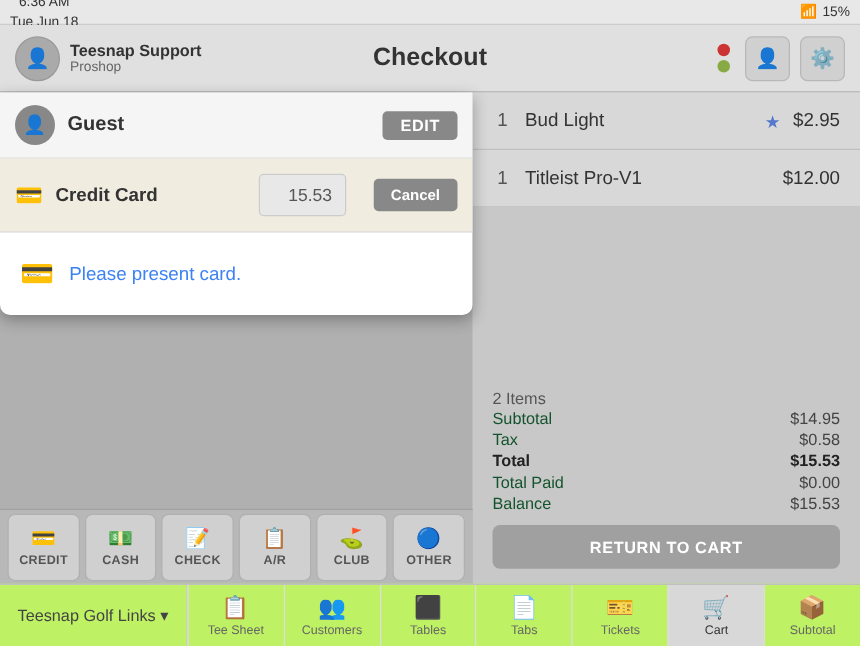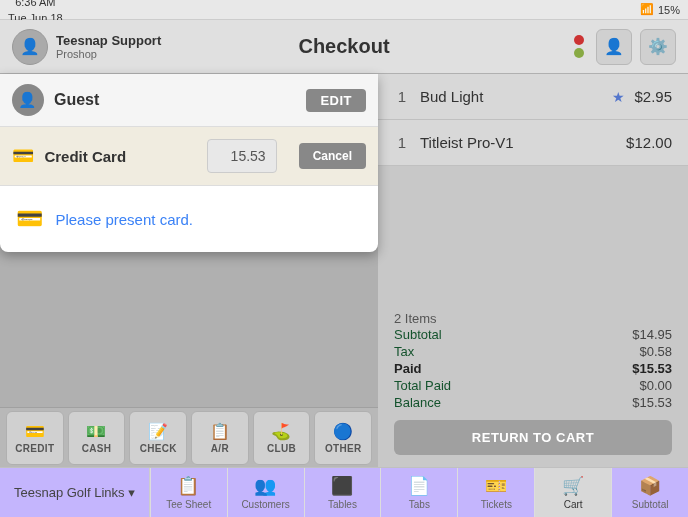--- a/index.html
+++ b/index.html
@@ -278,21 +278,21 @@
       letter-spacing: 0.5px;
       cursor: pointer;
       margin-top: 10px;
       text-align: center;
     }
 
     
     .bottom-tab-bar {
       width: 100%;
       height: 50px;
-      background: #c4b5fd;
+      background: #bef264;
       border-top: 1px solid #c0c0c0;
       display: flex;
       align-items: stretch;
       position: absolute;
       bottom: 0;
       left: 0;
     }
     .bottom-left-link {
       display: flex;
       align-items: center;
@@ -475,21 +475,21 @@
   </div>
       </div>
 
     <div class="totals-section">
       <div style="font-size:13px; color:#555; margin-bottom:1px;">2 Items</div>
       <div class="totals-grid">
         <span class="label">Subtotal</span>
         <span class="value">$14.95</span>
         <span class="label">Tax</span>
         <span class="value">$0.58</span>
-        <span class="label bold">Paid</span>
+        <span class="label bold">Total</span>
         <span class="value bold">$15.53</span>
         <span class="label">Total Paid</span>
         <span class="value">$0.00</span>
         <span class="label">Balance</span>
         <span class="value">$15.53</span>
       </div>
       <button class="return-btn">RETURN TO CART</button>
     </div>
   </div>
 </div>

